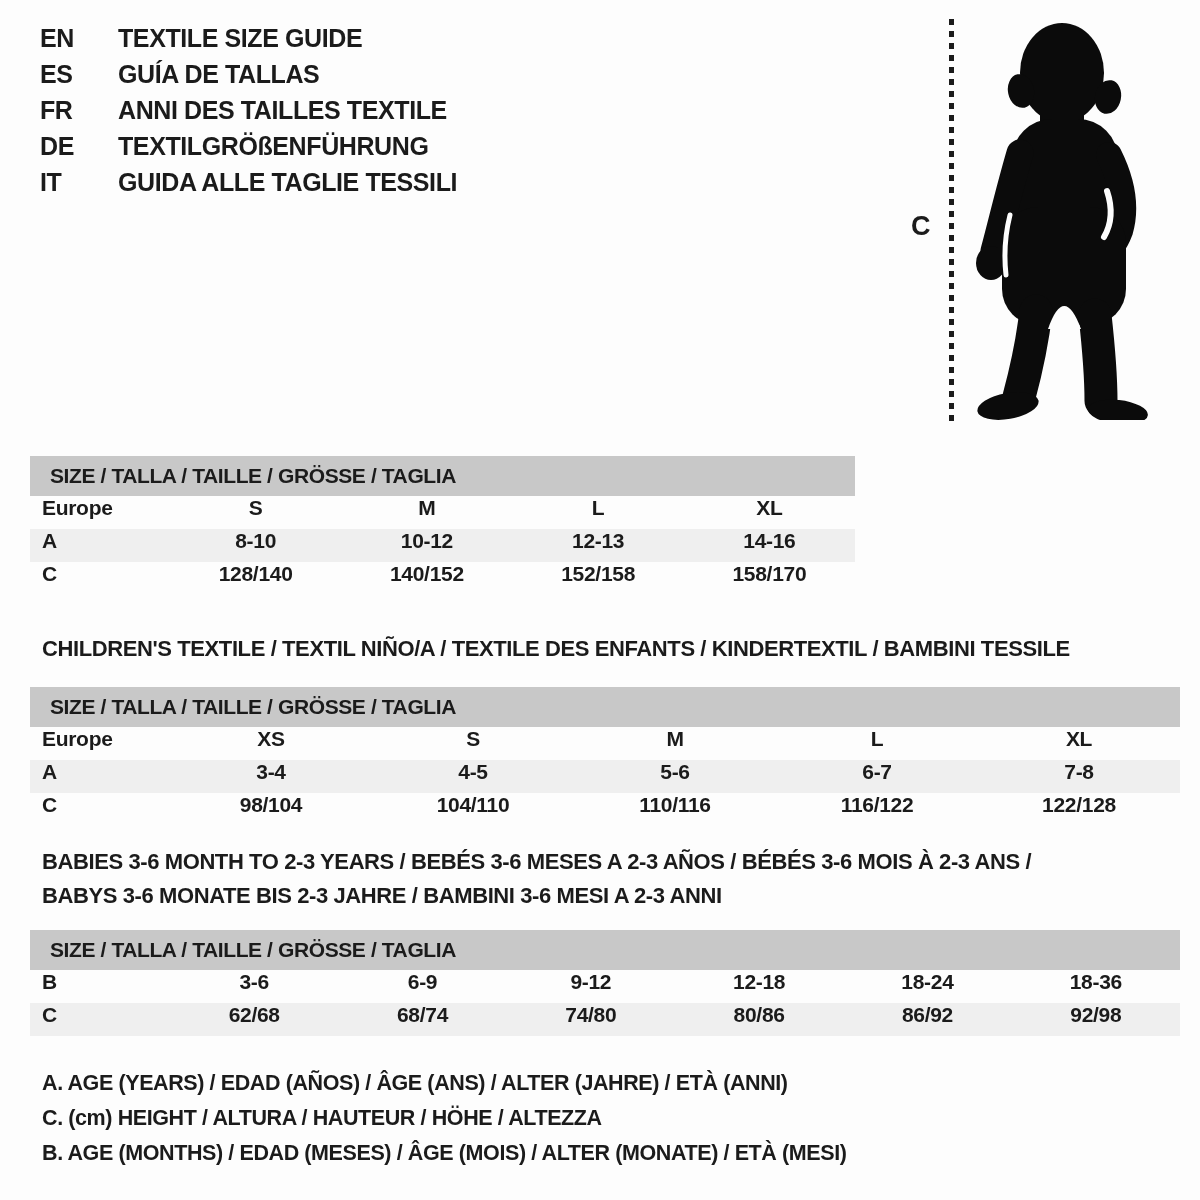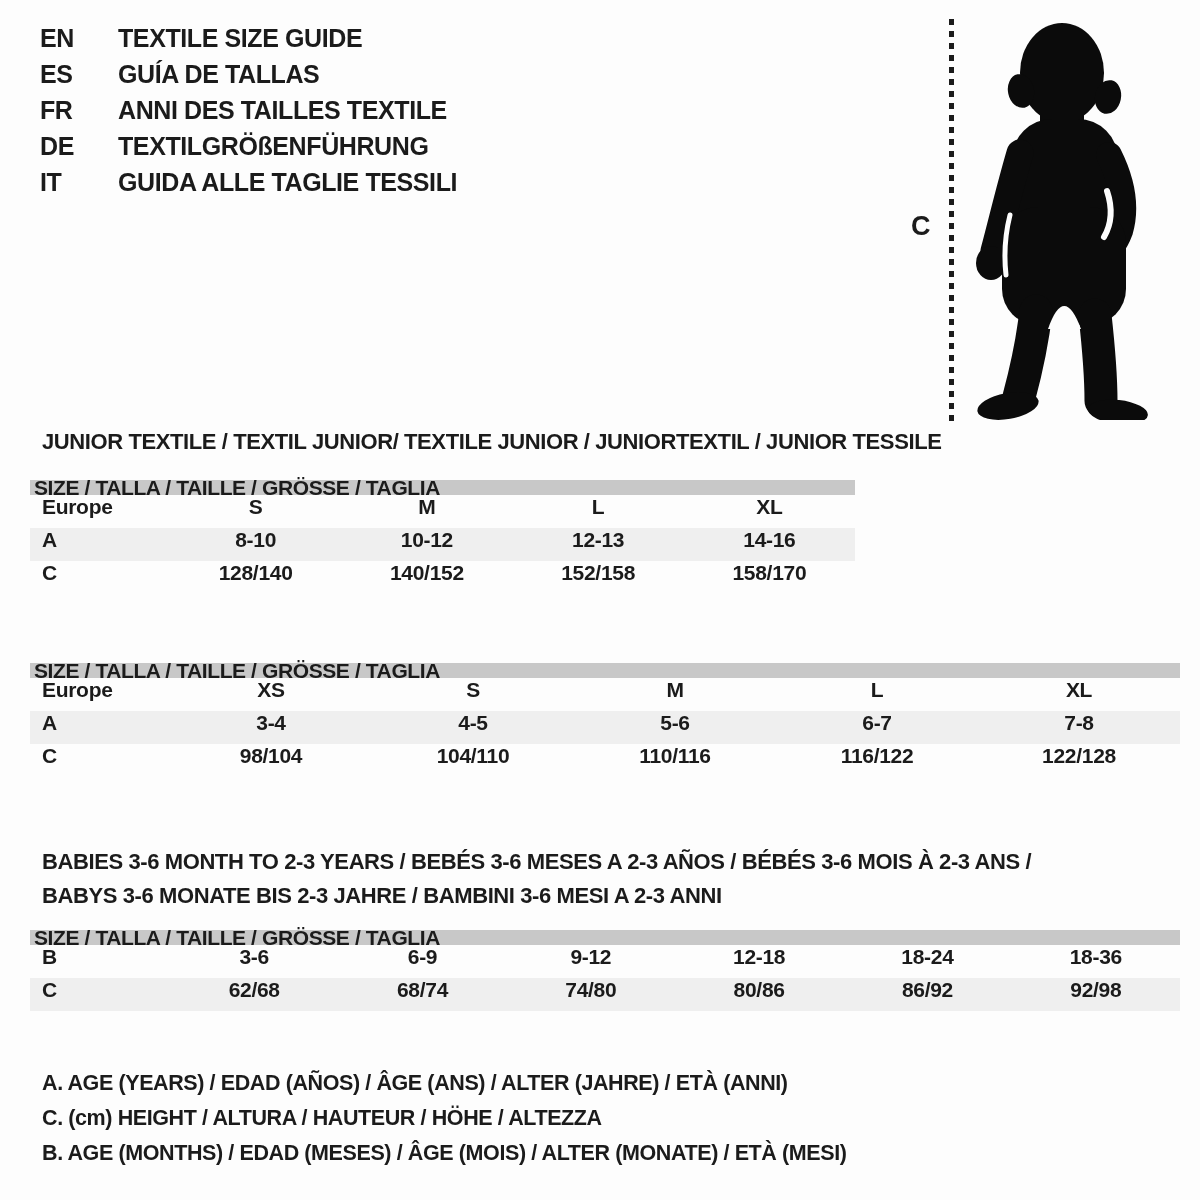--- a/index.html
+++ b/index.html
@@ -25,21 +25,21 @@
   .measure-label{position:absolute;left:6px;top:196px;font-weight:bold;font-size:27px;}
   .dashed-line{position:absolute;left:44px;top:4px;width:5px;height:402px;
     background:repeating-linear-gradient(to bottom,var(--text) 0 6px,transparent 6px 12px);}
   .figure-svg{position:absolute;left:55px;top:0;}
   
   .section{position:absolute;left:30px;}
   .section-title{margin-left:12px;font-weight:bold;font-size:22px;letter-spacing:-0.4px;line-height:24px;white-space:nowrap;}
   .section-title.multi{line-height:34px;}
   .size-table{margin-top:26px;width:100%;}
   .size-table.tight{margin-top:17px;}
-  .thead{background:var(--headerBar);height:15px;display:flex;align-items:center;padding-left:4px;
+  .thead{background:var(--headerBar);height:40px;display:flex;align-items:center;padding-left:20px;
     font-weight:bold;font-size:21px;letter-spacing:-0.4px;}
   .trow{display:flex;height:33px;align-items:flex-start;font-size:21px;font-weight:bold;letter-spacing:-0.3px;}
   .trow.alt{background:var(--rowAlt);}
   .tlabel{width:140px;padding-left:12px;flex:none;}
   .tcell{flex:1;text-align:center;}
   .s1{top:430px;width:825px;}
   .s2{top:637px;width:1150px;}
   .s3{top:845px;width:1150px;}
   
   .legend{position:absolute;left:42px;top:1066px;text-align:right;}
@@ -90,21 +90,20 @@
       <path d="M76 296 C 72 330, 66 356, 59 382" stroke="#0b0b0b" stroke-width="33" stroke-linecap="round" fill="none"></path>
       <path d="M135 300 C 139 336, 141 362, 141 386" stroke="#0b0b0b" stroke-width="33" stroke-linecap="round" fill="none"></path>
       <path d="M88 314 Q 104 268 121 314 Z" fill="#fdfdfd"></path>
       <ellipse cx="48" cy="391" rx="31" ry="13" transform="rotate(-10 48 391)"></ellipse>
       <ellipse cx="158" cy="397" rx="30" ry="12" transform="rotate(6 158 397)"></ellipse>
     </g>
   </svg>
 </div>
 
 <div class="section s1">
-  <div class="section-title">JUNIOR TEXTILE / TEXTIL JUNIOR/ TEXTILE JUNIOR / JUNIORTEXTIL / JUNIOR TESSILE</div>
   <div class="size-table">
     <div class="thead">SIZE / TALLA / TAILLE / GRÖSSE / TAGLIA</div>
     <div class="trow">
       <span class="tlabel">Europe</span>
       <span class="tcell">S</span>
       <span class="tcell">M</span>
       <span class="tcell">L</span>
       <span class="tcell">XL</span>
     </div>
     <div class="trow alt">
@@ -118,20 +117,21 @@
       <span class="tlabel">C</span>
       <span class="tcell">128/140</span>
       <span class="tcell">140/152</span>
       <span class="tcell">152/158</span>
       <span class="tcell">158/170</span>
     </div>
   </div>
 </div>
 
 <div class="section s2">
+  <div class="section-title">CHILDREN'S TEXTILE / TEXTIL NIÑO/A / TEXTILE DES ENFANTS / KINDERTEXTIL / BAMBINI TESSILE</div>
   <div class="size-table">
     <div class="thead">SIZE / TALLA / TAILLE / GRÖSSE / TAGLIA</div>
     <div class="trow">
       <span class="tlabel">Europe</span>
       <span class="tcell">XS</span>
       <span class="tcell">S</span>
       <span class="tcell">M</span>
       <span class="tcell">L</span>
       <span class="tcell">XL</span>
     </div>

